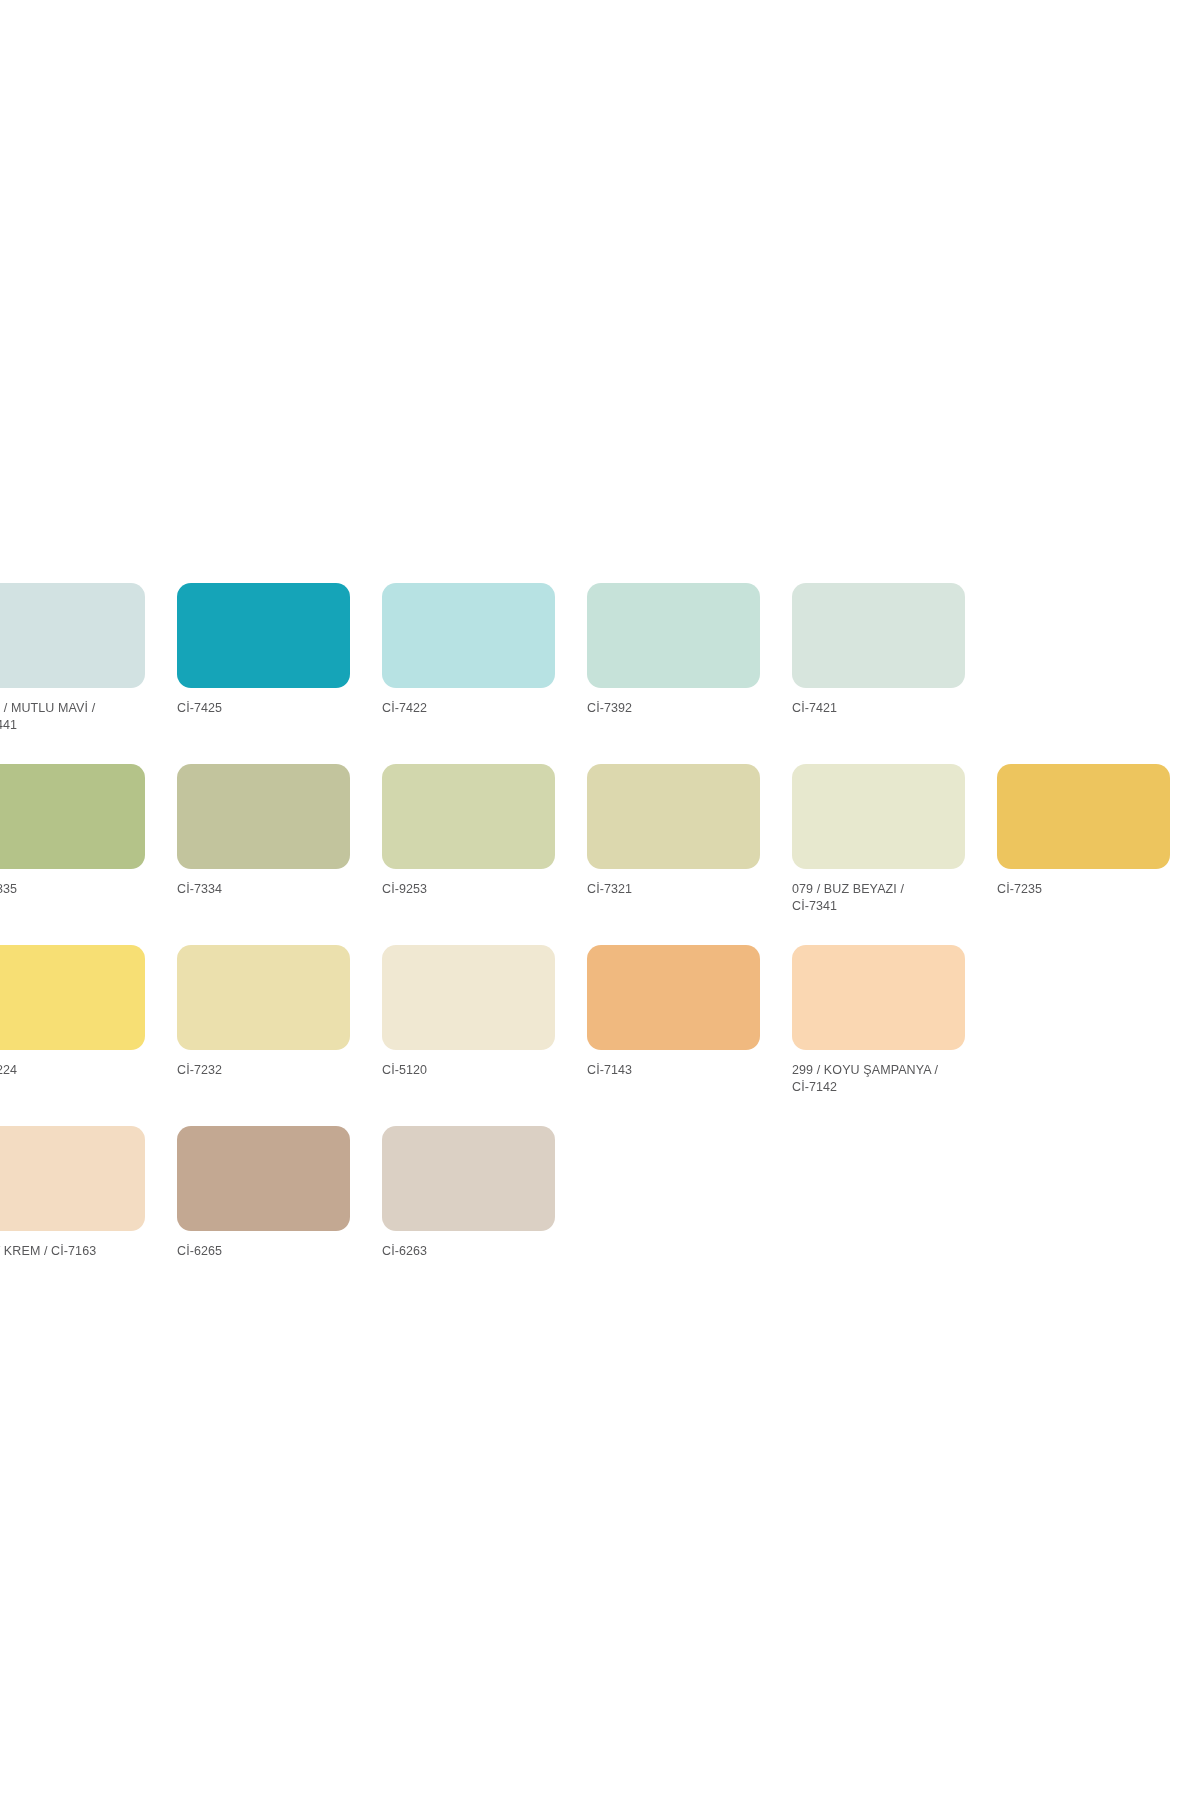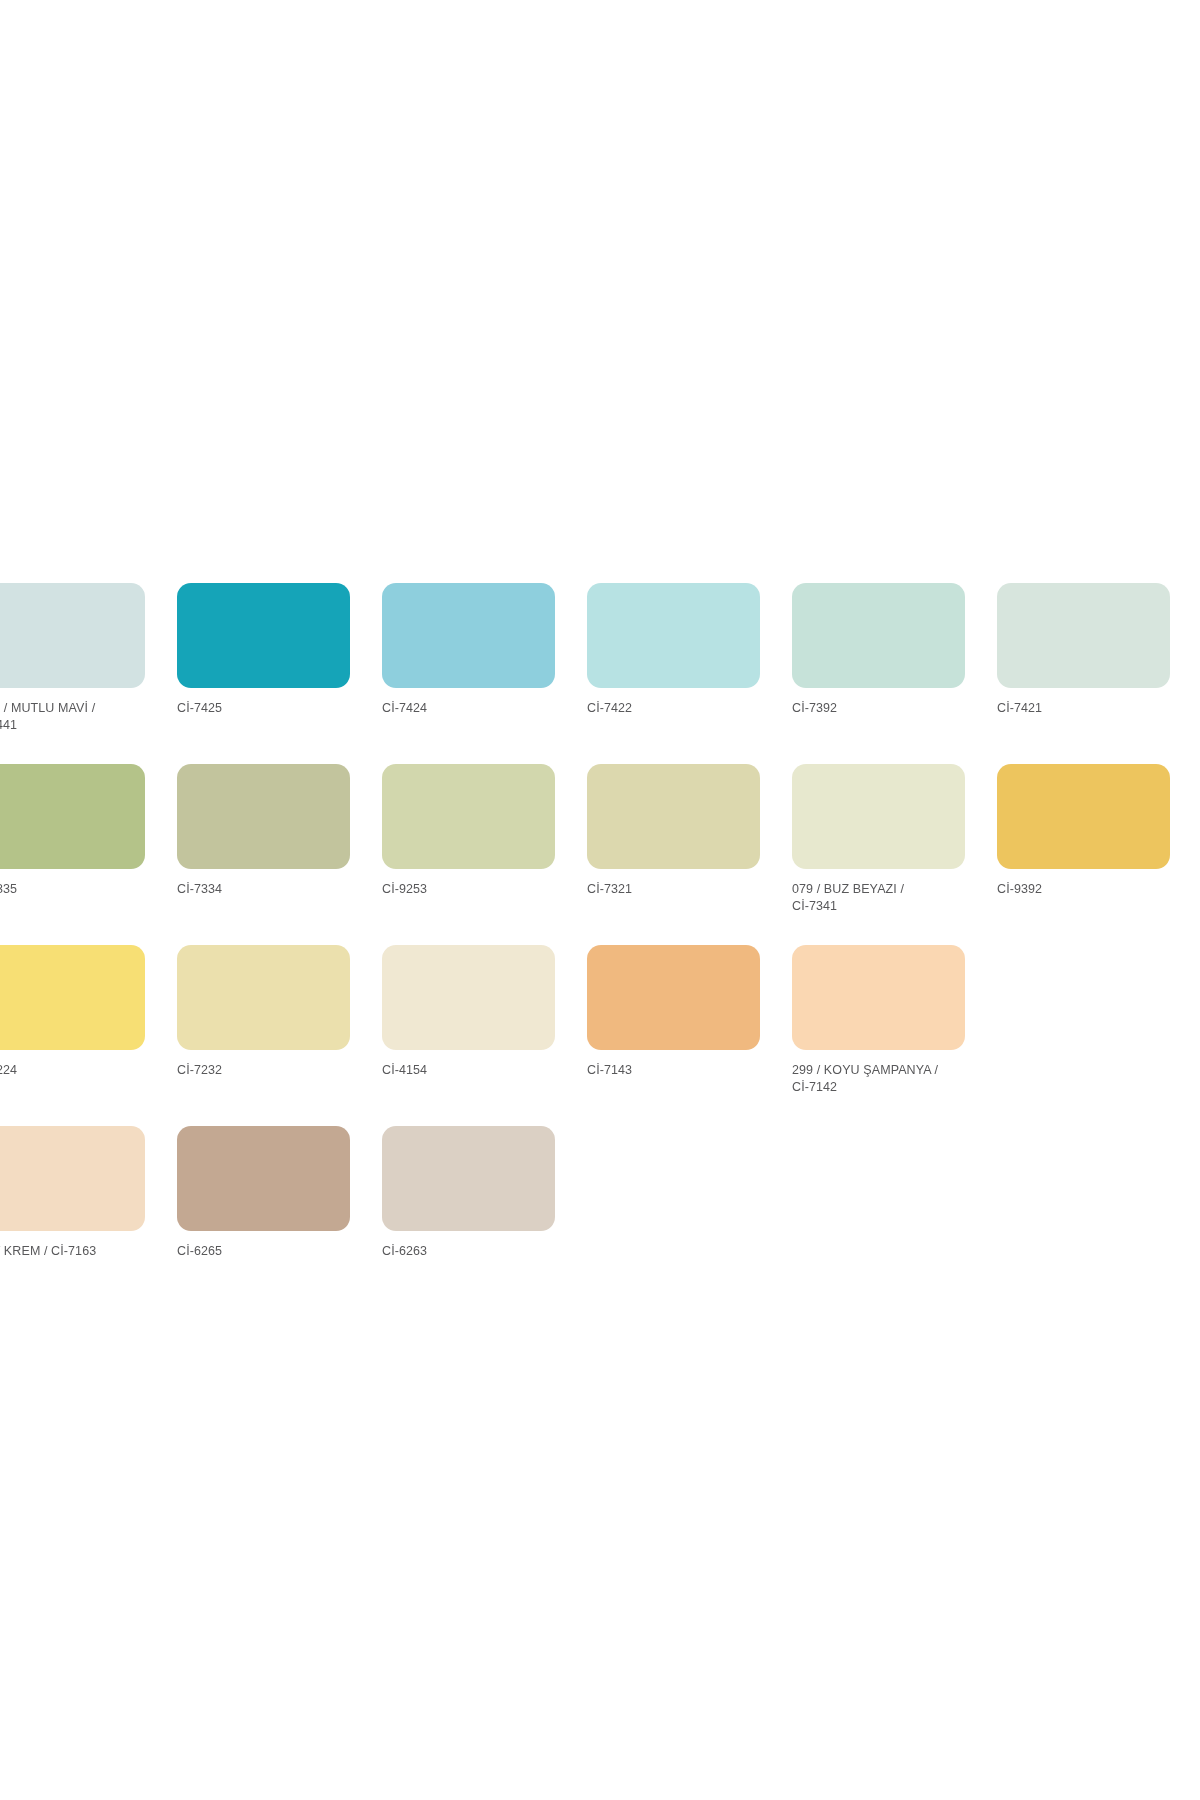--- a/index.html
+++ b/index.html
@@ -67,26 +67,20 @@
 Cİ-7441</div>
           </div>
         </div>
         <div class="swatch-cell">
           <div class="swatch-chip" style="background: rgb(21, 164, 184);"></div>
           <div class="swatch-label-wrap">
             <div class="swatch-label">Cİ-7425</div>
           </div>
         </div>
         <div class="swatch-cell">
-          <div class="swatch-chip" style="background: rgb(142, 207, 221);"></div>
-          <div class="swatch-label-wrap">
-            <div class="swatch-label">Cİ-7424</div>
-          </div>
-        </div>
-        <div class="swatch-cell">
           <div class="swatch-chip" style="background: rgb(183, 226, 227);"></div>
           <div class="swatch-label-wrap">
             <div class="swatch-label">Cİ-7422</div>
           </div>
         </div>
         <div class="swatch-cell">
           <div class="swatch-chip" style="background: rgb(198, 226, 217);"></div>
           <div class="swatch-label-wrap">
             <div class="swatch-label">Cİ-7392</div>
           </div>
@@ -126,41 +120,41 @@
         <div class="swatch-cell">
           <div class="swatch-chip" style="background: rgb(231, 232, 206);"></div>
           <div class="swatch-label-wrap">
             <div class="swatch-label">079 / BUZ BEYAZI /
 Cİ-7341</div>
           </div>
         </div>
         <div class="swatch-cell">
           <div class="swatch-chip" style="background: rgb(237, 197, 94);"></div>
           <div class="swatch-label-wrap">
-            <div class="swatch-label">Cİ-9392</div>
+            <div class="swatch-label">Cİ-7235</div>
           </div>
         </div>
       </div>
       <div class="swatch-row">
         <div class="swatch-cell">
           <div class="swatch-chip" style="background: rgb(247, 223, 116);"></div>
           <div class="swatch-label-wrap">
             <div class="swatch-label">Cİ-7224</div>
           </div>
         </div>
         <div class="swatch-cell">
           <div class="swatch-chip" style="background: rgb(235, 224, 173);"></div>
           <div class="swatch-label-wrap">
             <div class="swatch-label">Cİ-7232</div>
           </div>
         </div>
         <div class="swatch-cell">
           <div class="swatch-chip" style="background: rgb(240, 232, 210);"></div>
           <div class="swatch-label-wrap">
-            <div class="swatch-label">Cİ-4154</div>
+            <div class="swatch-label">Cİ-5120</div>
           </div>
         </div>
         <div class="swatch-cell">
           <div class="swatch-chip" style="background: rgb(240, 185, 127);"></div>
           <div class="swatch-label-wrap">
             <div class="swatch-label">Cİ-7143</div>
           </div>
         </div>
         <div class="swatch-cell">
           <div class="swatch-chip" style="background: rgb(250, 215, 178);"></div>

